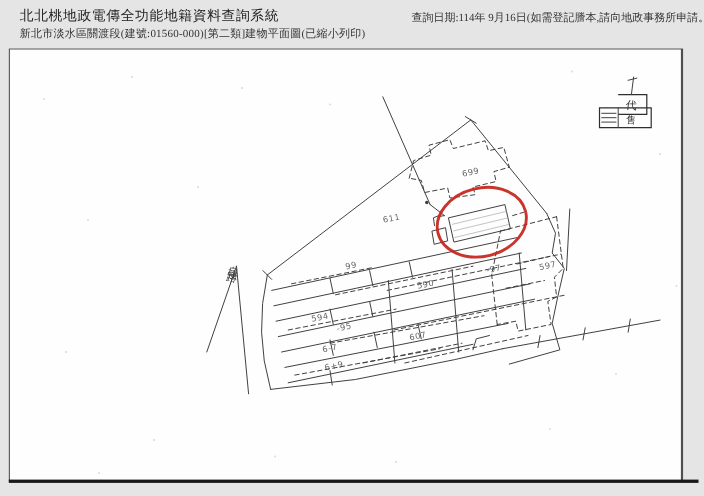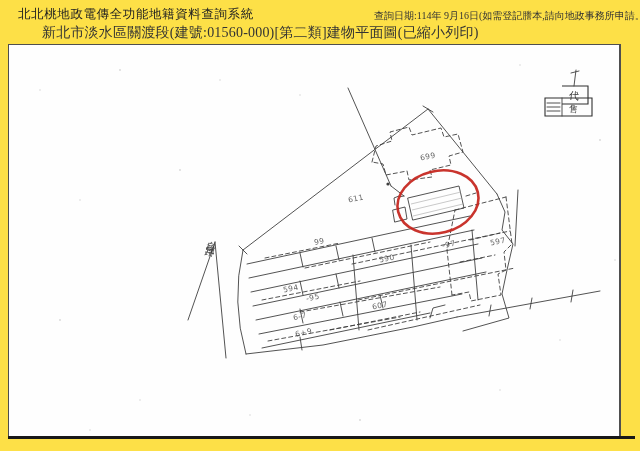--- a/index.html
+++ b/index.html
@@ -1,20 +1,20 @@
 <!DOCTYPE html>
 <html><head>
 <meta charset="utf-8">
 <style>
   html,body{margin:0;padding:0;background:#ffffff;}
-  #page{position:relative;width:640px;height:451px;background:#fde047;overflow:hidden;
+  #page{position:relative;width:640px;height:451px;background:#e5e5e5;overflow:hidden;
         font-family:"Liberation Serif","DejaVu Serif",serif;}
   
   .sys-title{position:absolute;left:18px;top:6px;font-size:12.5px;letter-spacing:.6px;color:#222;white-space:nowrap;}
-  .doc-title{position:absolute;left:18px;top:24px;font-size:14px;letter-spacing:.2px;color:#333;white-space:nowrap;margin-left:24px;}
+  .doc-title{position:absolute;left:18px;top:24px;font-size:10px;letter-spacing:.2px;color:#333;white-space:nowrap;}
   .query-date{position:absolute;left:374px;top:9px;font-size:10px;color:#333;white-space:nowrap;}
   
   .frame{position:absolute;left:8px;top:44px;width:610px;height:392px;
          border:1px solid #4f4f4f;border-right-width:2px;background:#fefefe;}
   .frame-bottom{position:absolute;left:8px;top:436px;width:627px;height:3px;background:#181818;}
   
   svg.plan{position:absolute;left:0;top:0;z-index:1;}
   .s{stroke:#3f3f3f;stroke-width:.9;fill:none;stroke-linecap:round;stroke-linejoin:round;}
   .d{stroke:#3f3f3f;stroke-width:.9;fill:none;stroke-dasharray:4 3;stroke-linecap:round;stroke-linejoin:round;}
   .hatch{stroke:#a5a5a5;stroke-width:.6;fill:none;}

